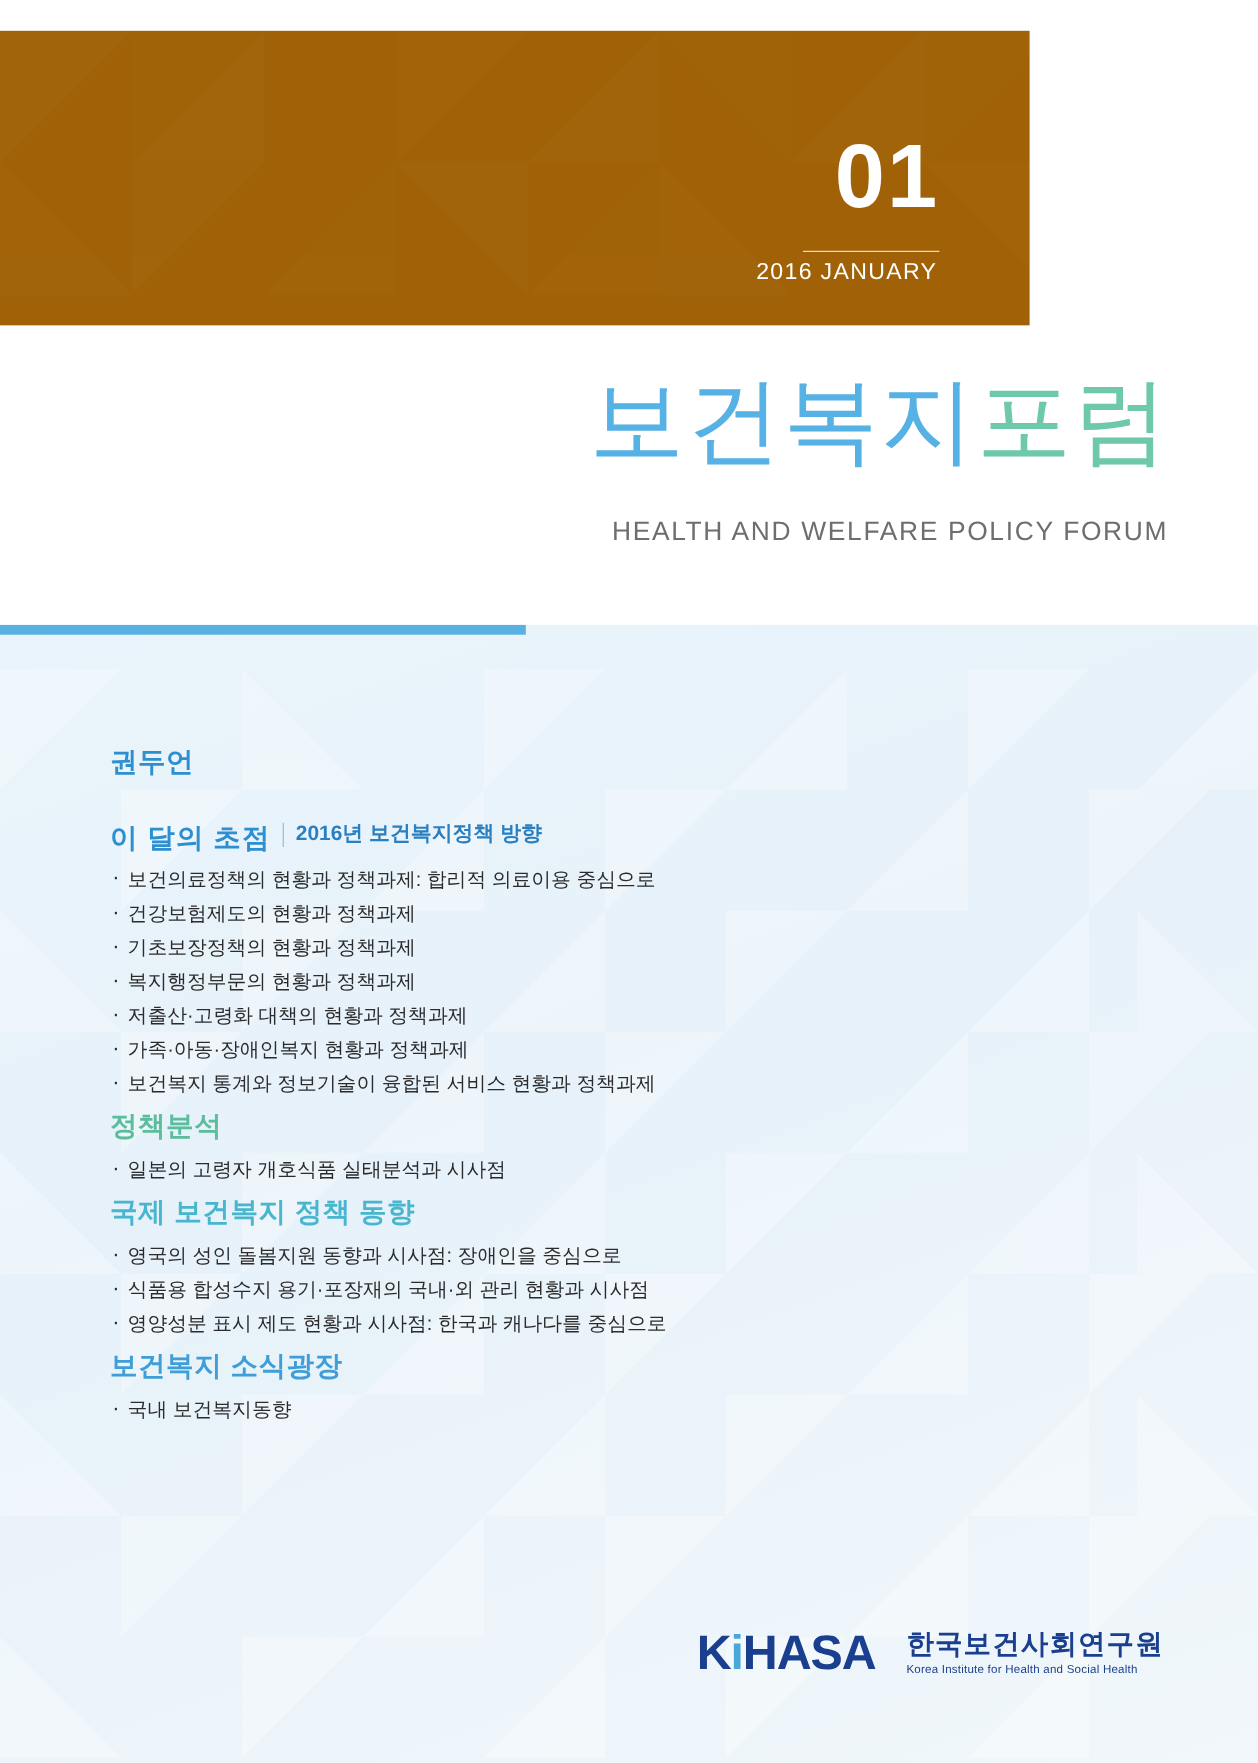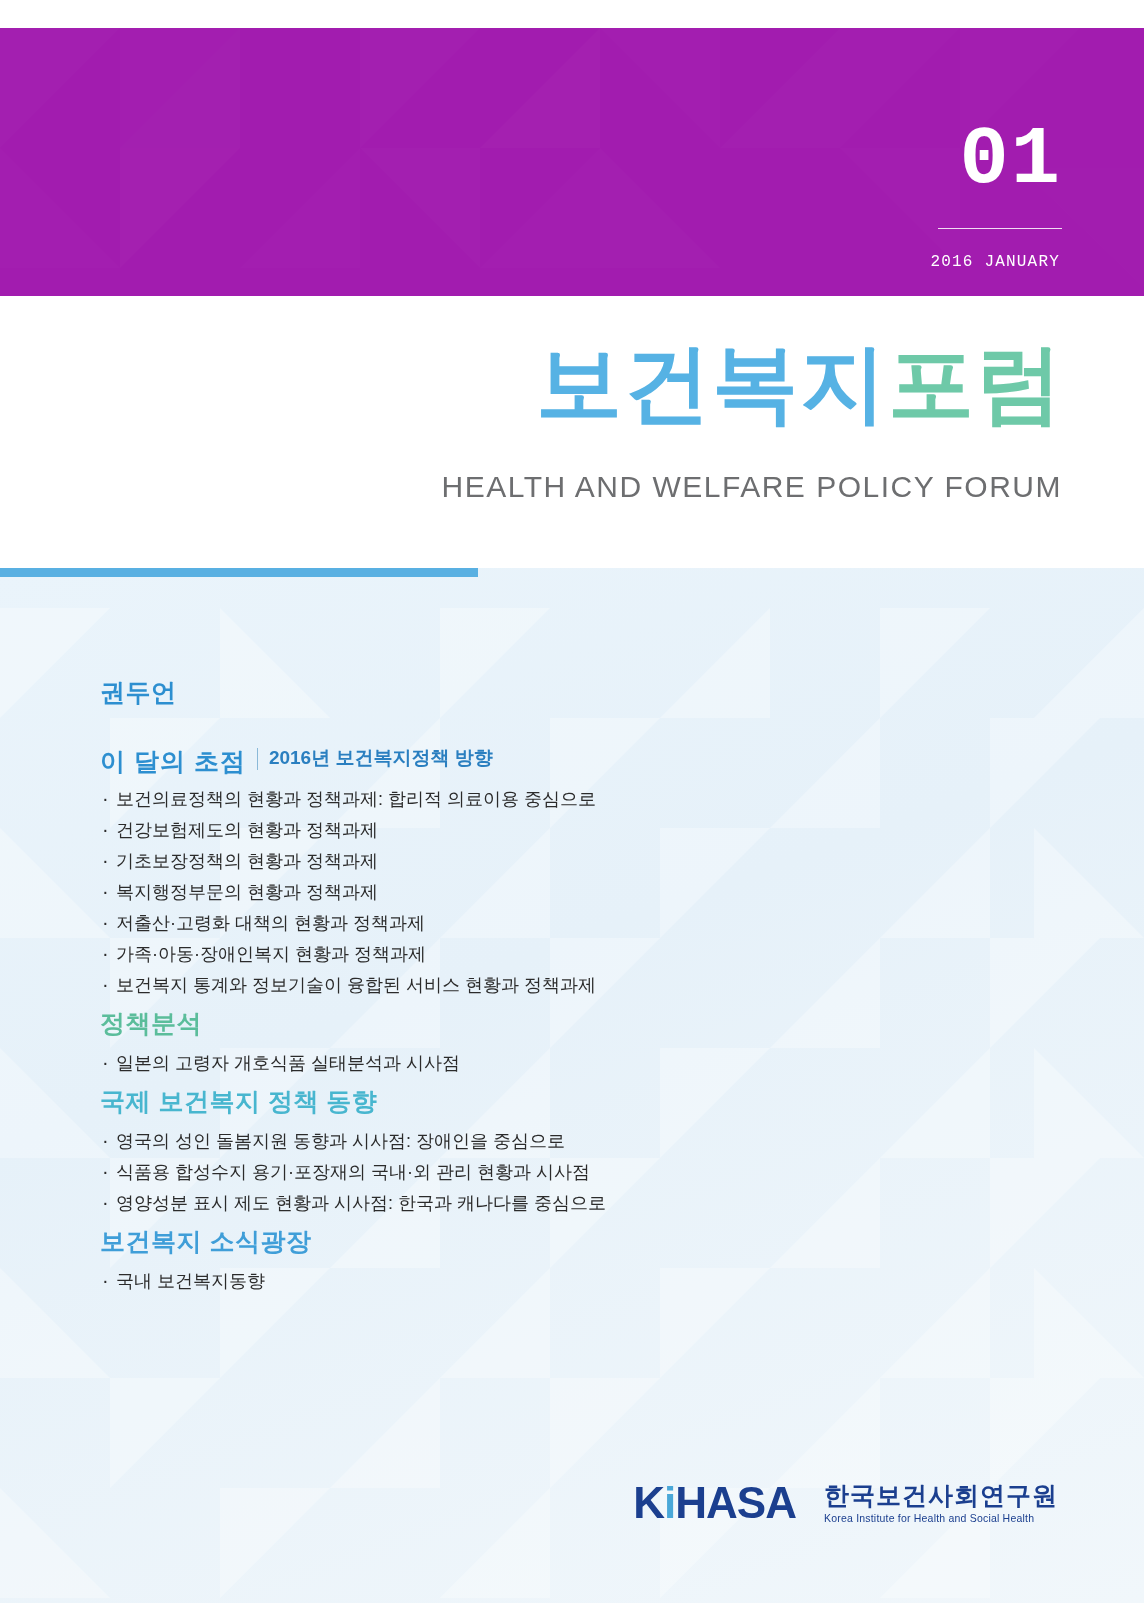--- a/index.html
+++ b/index.html
@@ -13,45 +13,44 @@
     font-family: "Liberation Sans", sans-serif;
     overflow: hidden;
     position: relative;
   }
 
   
   .top-band {
     position: absolute;
     left: 0;
     top: 28px;
-    width: 1144px;
+    width: 936px;
     height: 268px;
-    background: #a21caf;
+    background: #a16207;
     overflow: hidden;
-    font-family: Liberation Mono, monospace;
   }
   .top-band .tri {
     position: absolute;
     opacity: 0.16;
   }
   .issue-number {
     position: absolute;
     right: 82px;
     top: 92px;
     font-size: 82px;
     font-weight: bold;
     color: #ffffff;
     letter-spacing: 2px;
     line-height: 1;
   }
   .issue-date {
     position: absolute;
     right: 84px;
-    top: 225px;
-    font-size: 16px;
+    top: 208px;
+    font-size: 21px;
     color: #ffffff;
     letter-spacing: 1.2px;
   }
   .issue-date-rule {
     position: absolute;
     right: 82px;
     top: 200px;
     width: 124px;
     height: 1px;
     background: rgba(255,255,255,0.85);
@@ -64,32 +63,32 @@
     top: 296px;
     width: 1144px;
     height: 272px;
     background: #ffffff;
   }
   .title-ko {
     position: absolute;
     right: 80px;
     top: 44px;
     font-size: 86px;
-    font-weight: bold;
+    font-weight: normal;
     letter-spacing: 2px;
     line-height: 1;
     white-space: nowrap;
   }
   .title-ko .part-a { color: #56b2e4; }
   .title-ko .part-b { color: #6ec9a8; }
   .title-en {
     position: absolute;
     right: 82px;
     top: 174px;
-    font-size: 30px;
+    font-size: 24px;
     color: #6d6e70;
     letter-spacing: 1.5px;
     white-space: nowrap;
   }
 
   
   .lower-zone {
     position: absolute;
     left: 0;
     top: 568px;

